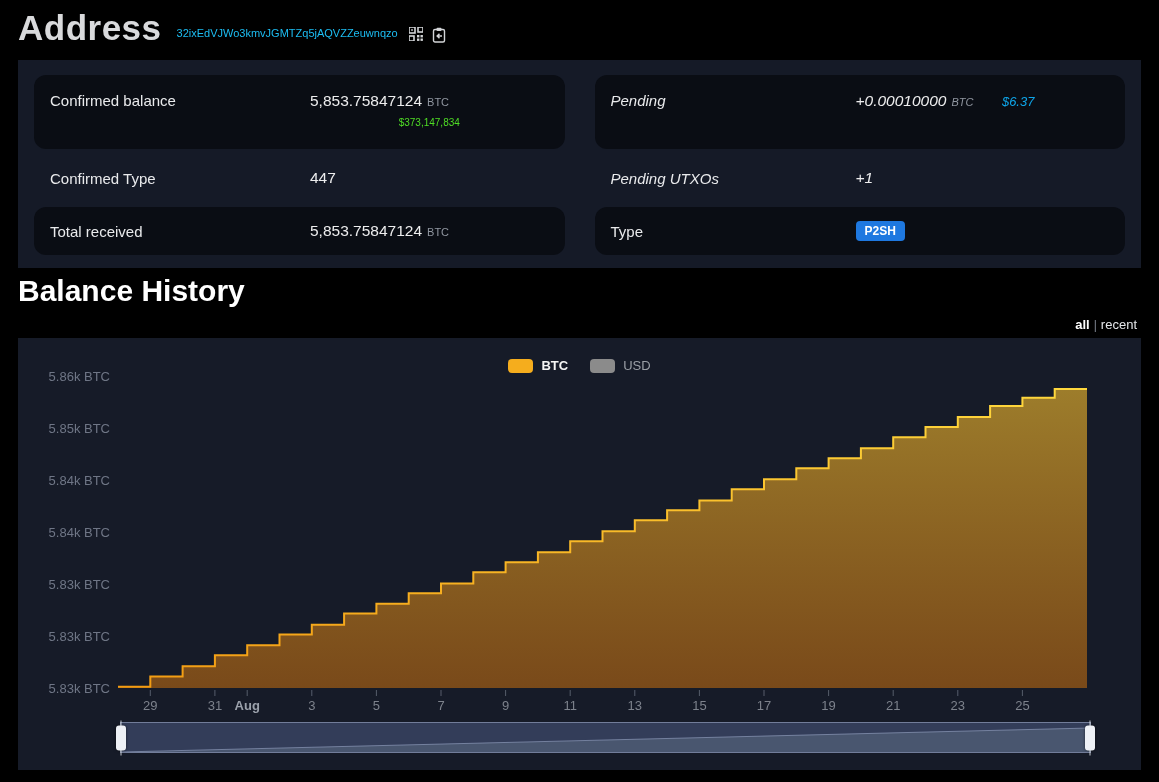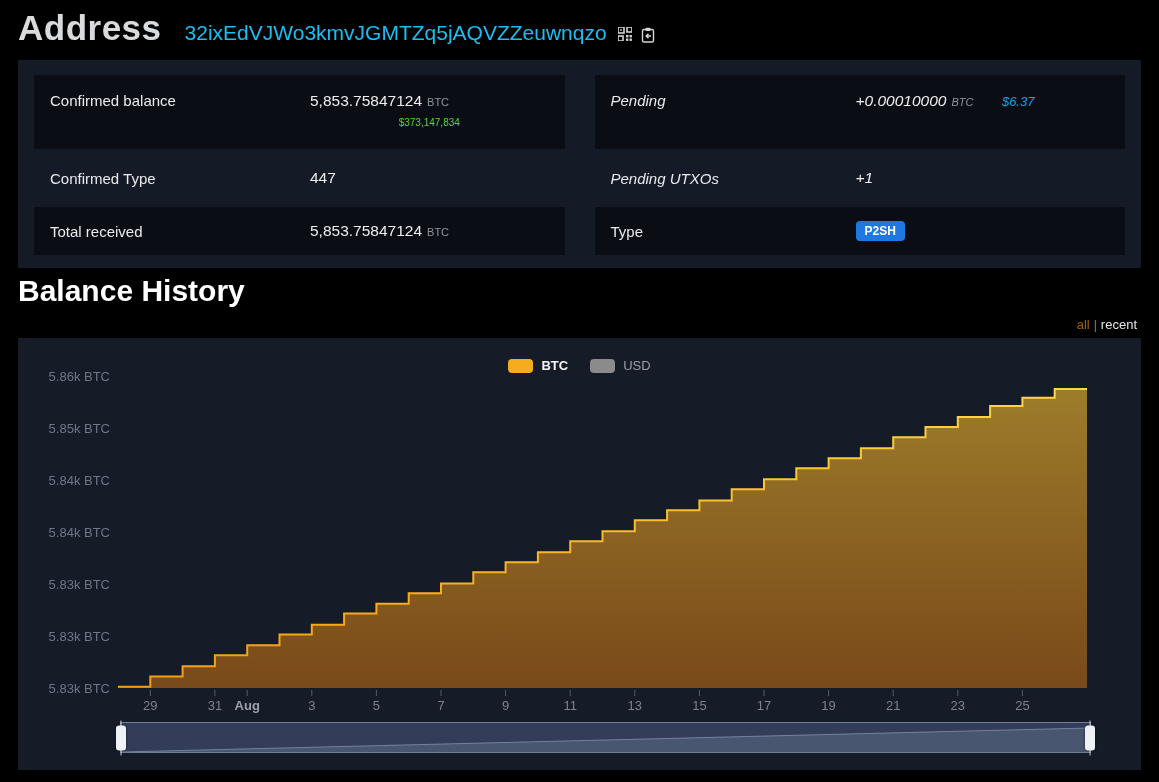--- a/index.html
+++ b/index.html
@@ -3,51 +3,51 @@
 <meta charset="utf-8">
 <style>
   * { box-sizing: border-box; margin: 0; padding: 0; }
   html,body { width:1159px; height:782px; background:#000; overflow:hidden;
               font-family:"Liberation Sans","DejaVu Sans",sans-serif; }
   .page { position:relative; width:1159px; height:633px; background:#000; }
 
   
   .hdr { position:absolute; left:18px; top:8px; display:flex; align-items:center; }
   .hdr-title { font-size:35px; font-weight:700; color:#d9dadc; letter-spacing:.5px; }
-  .hdr-address { margin-left:23px; margin-top:10px; font-size:21px; color:#1cbdf2; text-decoration:none; cursor:pointer; }
+  .hdr-address { margin-left:15px; margin-top:10px; font-size:11px; color:#1cbdf2; text-decoration:none; cursor:pointer; }
   .hdr-icons { display:flex; gap:9px; margin-left:11px; margin-top:12px; align-items:center; }
   .hicon { width:14px; height:15px; color:#d3d5d8; cursor:pointer; display:inline-flex; }
 
   
   .summary { position:absolute; left:18px; top:60px; width:1123px; height:208px;
              background:#151a27; padding:15px 16px; display:grid;
              grid-template-columns:1fr 1fr; column-gap:30px; }
   .col { display:flex; flex-direction:column; gap:5px; }
-  .row { display:grid; padding:0 16px; align-items:center; }
+  .row { display:grid; padding:0 16px; align-items:center;border-radius:12px; }
   .col.left  .row { grid-template-columns:260px 1fr; }
   .col.right .row { grid-template-columns:245px 1fr; }
   .row.striped { background:#0a0d14; }
   .row.tall { height:74px; align-items:start; padding-top:17px; }
   .row.short { height:48px; }
   .lbl { font-size:15px; color:#e9eaec; }
   .val { font-size:15.5px; color:#ededee; white-space:nowrap; }
   .unit { font-size:11px; color:#9096a0; margin-left:5px; }
   .usd-line { margin-top:7px; font-size:10px; color:#4fdd25; text-align:center; }
   .usd-inline { margin-left:24px; font-size:13px; color:#0ea5e9; }
   .vblock { display:inline-block; }
   .row.italic .lbl, .row.italic .val, .row.italic .unit, .row.italic .usd-inline { font-style:italic; }
   .badge { display:inline-block; background:#1e78e0; color:#fff; font-size:12px; font-weight:700;
            padding:4px 9px; border-radius:4px; line-height:1; }
 
   
   .bh-title { position:absolute; left:18px; top:274px; font-size:30px; font-weight:700; color:#fff; }
   .range-links { position:absolute; right:22px; top:317px; font-size:13px; }
   .range-links .sep { color:#7e8490; font-size:12px; padding:0 4px; }
   .rlink { cursor:pointer; text-decoration:none; }
-  .rlink.active { color:#a16207; font-weight:400;text-align:right; }
+  .rlink.active { color:#ffffff; font-weight:700;text-align:right; }
   .rlink.idle { color:#e4e6e9; }
 
   .chart-panel { position:absolute; left:18px; top:338px; width:1123px; height:432px;
                  background:#161b28; }
   .legend { position:absolute; left:0; right:0; top:20px; display:flex; justify-content:center;
             gap:22px; align-items:center; z-index:2; }
   .legend-item { display:flex; align-items:center; gap:8px; cursor:pointer; }
   .sw { width:25px; height:14px; border-radius:4px; }
   .legend-label { font-size:13px; font-weight:700; }
   .legend-item.on  .legend-label { color:#f5f5f5; }

